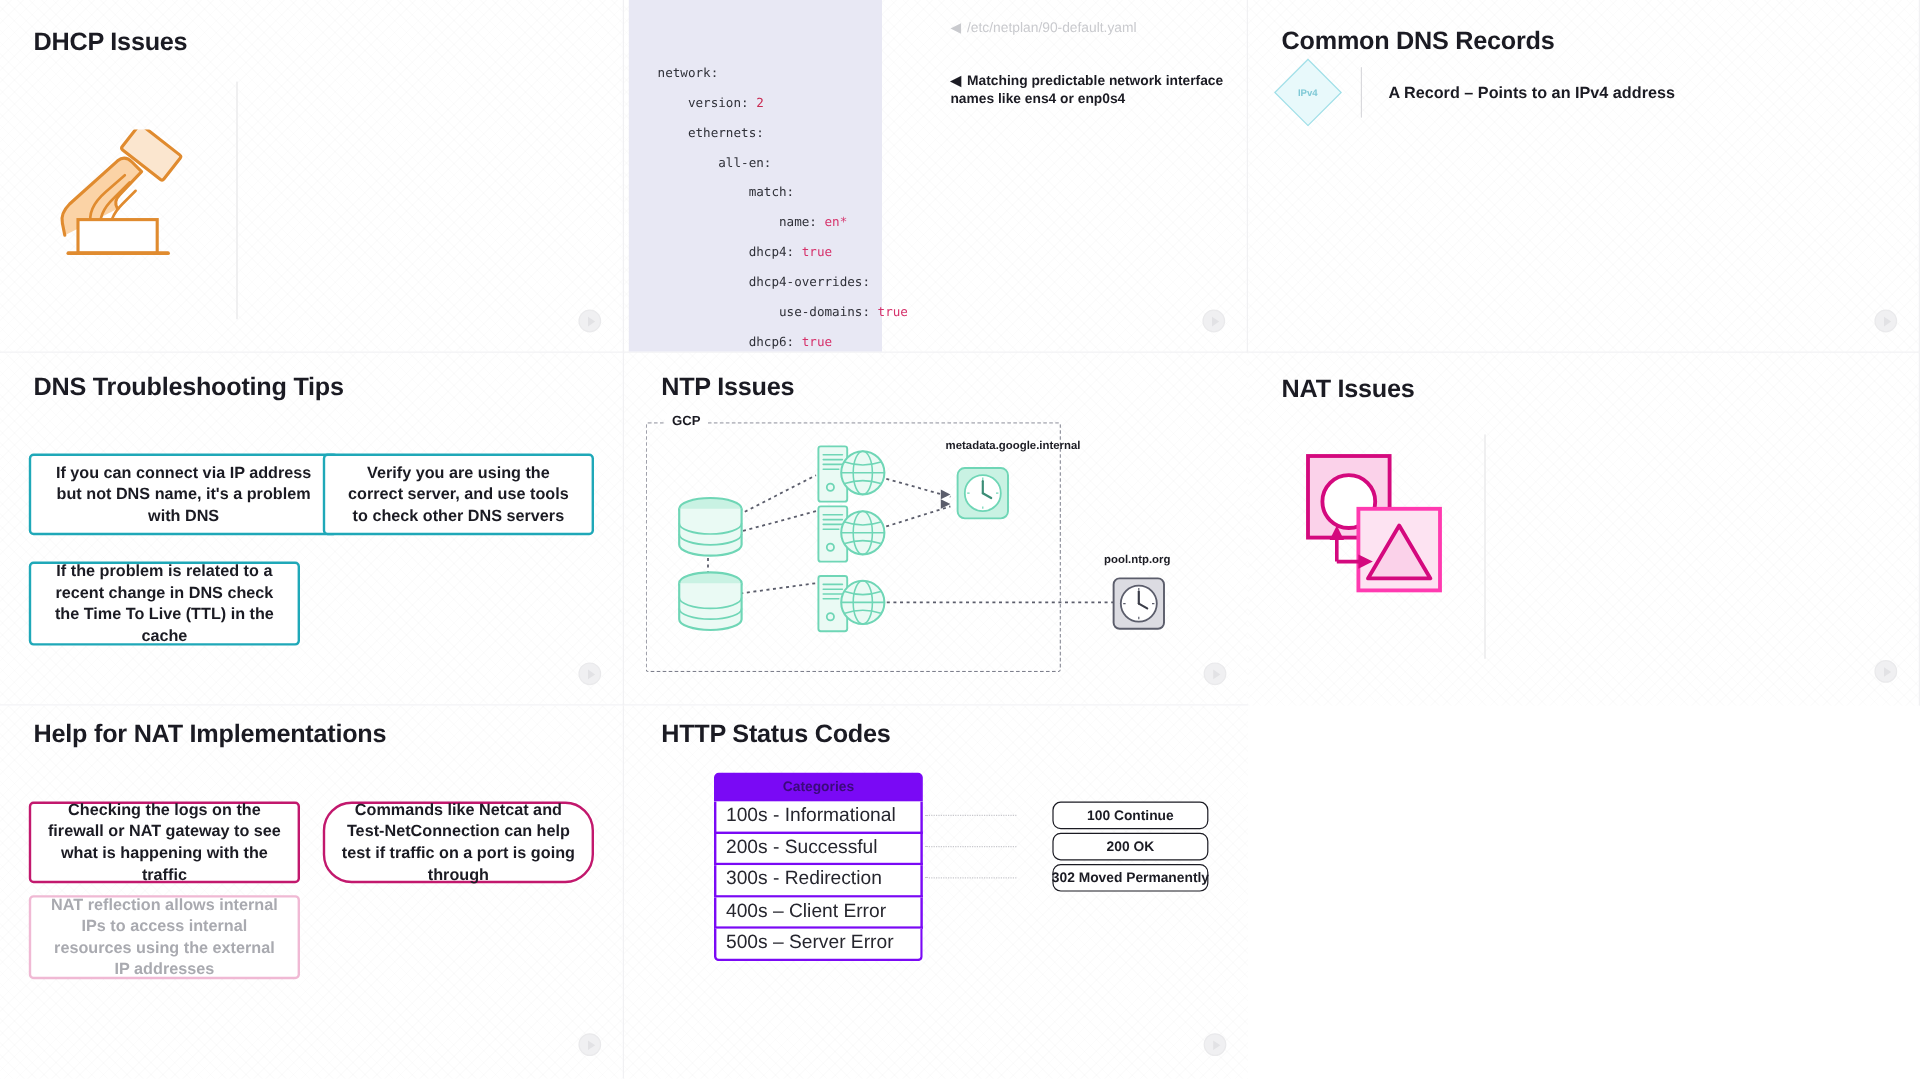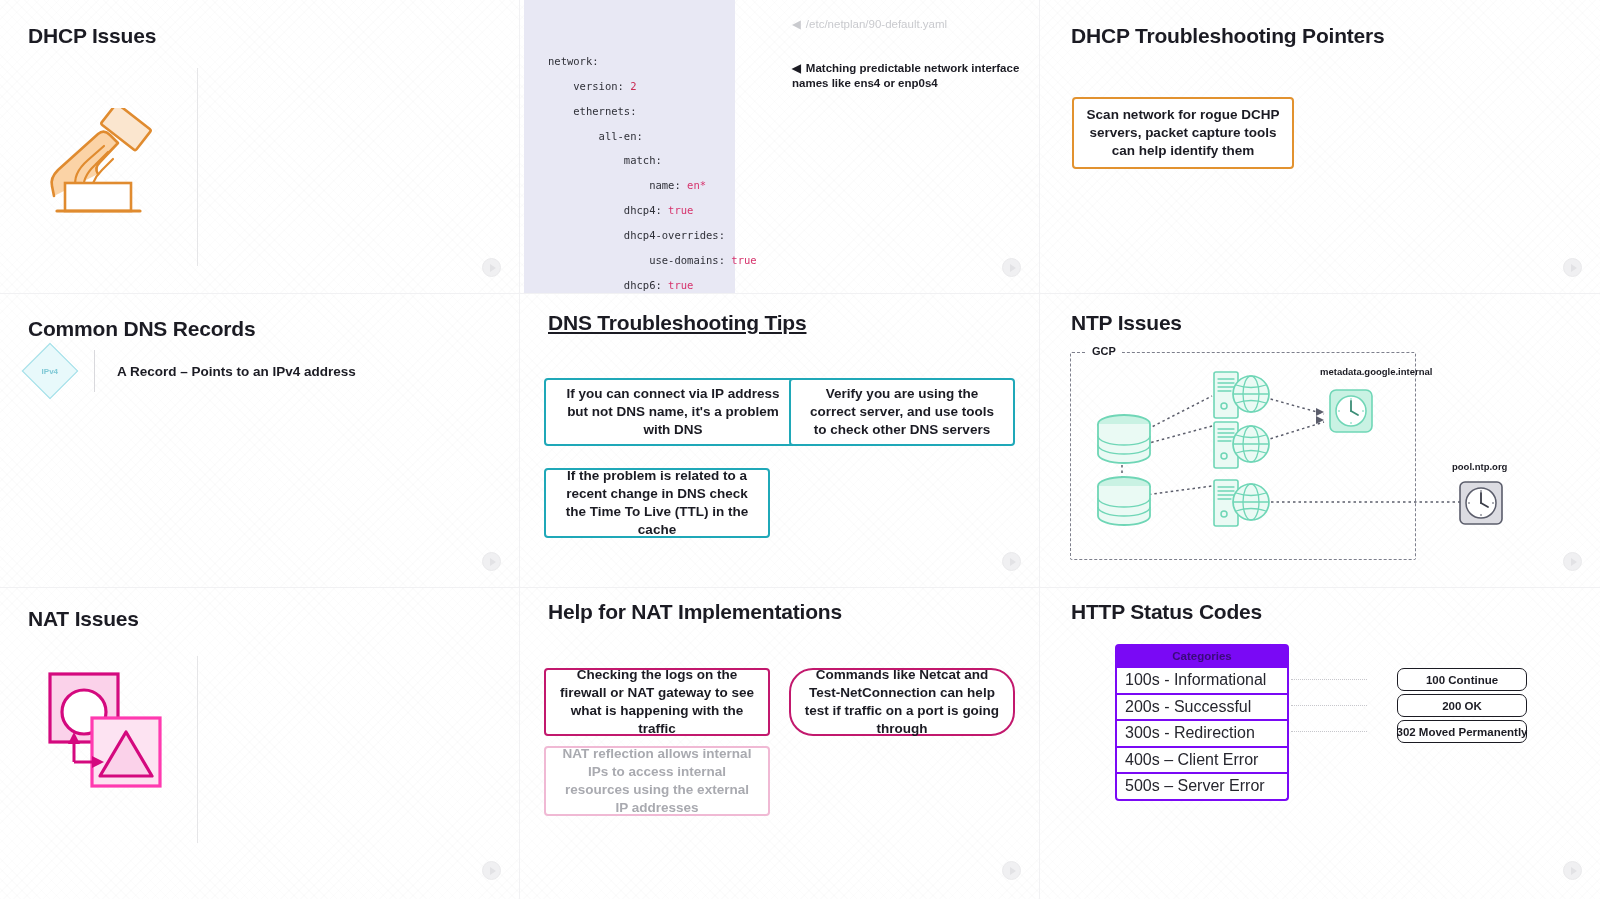--- a/index.html
+++ b/index.html
@@ -232,50 +232,45 @@
       <span class="caret">◀</span><span>/etc/netplan/90-default.yaml</span>
     </div>
 
     <div class="annot" style="left:272px; top:61px; width:240px;">
       <span class="caret">◀</span><span>Matching predictable network interface names like ens4 or enp0s4</span>
     </div>
 
     <div class="play-wm" style="right:18px; bottom:16px;"></div>
   </div>
 
-  <div class="panel sep-b">
-    <div class="heading" style="left:31px; top:24px;">DHCP Troubleshooting Pointers</div>
-    <div class="tipbox orange" style="left:32px; top:97px; width:222px; height:72px;">Scan network for rogue DCHP servers, packet capture tools can help identify them</div>
-    <div class="play-wm" style="right:18px; bottom:16px;"></div>
-  </div>
 
   <div class="panel sep-r sep-b">
     <div class="heading" style="left:28px; top:23px;">Common DNS Records</div>
     <div class="dns-row" style="left:30px; top:56px;">
       <div class="dns-diamond">
         <span>IPv4</span>
       </div>
       <div class="dns-sep"></div>
       <div class="dns-label">A Record – Points to an IPv4 address</div>
     </div>
     <div class="play-wm" style="right:18px; bottom:16px;"></div>
   </div>
 
   <div class="panel sep-r sep-b">
-    <div class="heading" style="left:28px; top:17px;text-decoration:underline;">DNS Troubleshooting Tips</div>
+    <div class="heading" style="left:28px; top:17px;">DNS Troubleshooting Tips</div>
     <div class="tipbox teal" style="left:24px; top:84px; width:258px; height:68px;">If you can connect via IP address but not DNS name, it's a problem with DNS</div>
     <div class="tipbox teal" style="left:269px; top:84px; width:226px; height:68px;">Verify you are using the correct server, and use tools to check other DNS servers</div>
     <div class="tipbox teal" style="left:24px; top:174px; width:226px; height:70px;">If the problem is related to a recent change in DNS check the Time To Live (TTL) in the cache</div>
     <div class="play-wm" style="right:18px; bottom:16px;"></div>
   </div>
 
   <div class="panel sep-b">
     <div class="heading" style="left:31px; top:17px;">NTP Issues</div>
 
-    <div class="ntp-wrap" style="left:12px; top:40px; width:560px; height:240px;">
+    <div class="ntp-wrap" style="left:0; top:40px; width:560px; height:240px;">
 
       <div class="gcp-box" style="left:18px; top:18px; width:346px; height:208px;"></div>
       <div class="gcp-label" style="left:34px; top:11px;">GCP</div>
 
       <svg width="560" height="240" style="position:absolute; left:0; top:0;">
         <g stroke="#5b5d6b" stroke-width="1.5" stroke-dasharray="2.5,3" fill="none">
           <path d="M86 100 L160 62"></path>
           <path d="M160 92 L86 112"></path>
           <path d="M86 162 L160 152"></path>
           <path d="M70 120 L70 148"></path>

